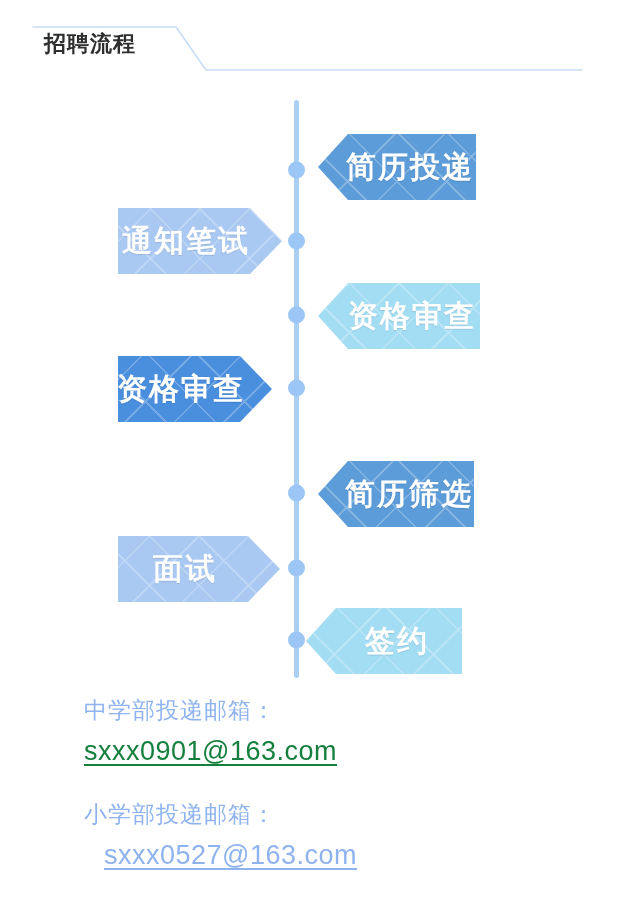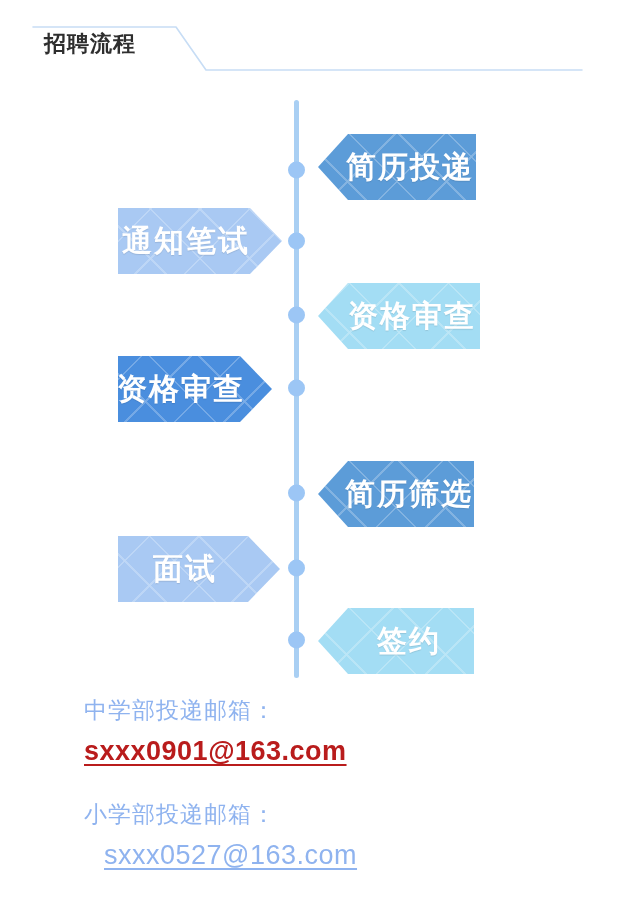--- a/index.html
+++ b/index.html
@@ -189,30 +189,30 @@
       <div class="step right" style="left: 318px; top: 461px; width: 156px;">
         <div class="step-body" style="background: rgb(92, 156, 216);"></div>
         <div class="step-tex"></div>
         <span class="step-label">简历筛选</span>
       </div>
       <div class="step left" style="left: 118px; top: 536px; width: 162px;">
         <div class="step-body" style="background: rgb(169, 201, 243);"></div>
         <div class="step-tex"></div>
         <span class="step-label">面试</span>
       </div>
-      <div class="step right" style="left: 318px; top: 608px; width: 156px; text-align: center;">
+      <div class="step right" style="left: 306px; top: 608px; width: 156px; text-align: center;">
         <div class="step-body" style="background: rgb(163, 221, 244);"></div>
         <div class="step-tex"></div>
         <span class="step-label">签约</span>
       </div>
     </div>
 </div>
 
 <div id="contacts">
     <div class="contact-block">
       <div class="contact-label" style="color: rgb(143, 179, 239);">中学部投递邮箱：</div>
-      <div><a class="contact-email" style="color: #b91c1c; font-weight: bold;">sxxx0901@163.com</a></div>
+      <div><a class="contact-email" style="color: #15803d;">sxxx0901@163.com</a></div>
     </div>
     <div class="contact-block">
       <div class="contact-label" style="color: rgb(143, 179, 239);">小学部投递邮箱：</div>
       <div><a class="contact-email" style="color: rgb(143, 179, 239); margin-left: 20px;">sxxx0527@163.com</a></div>
     </div>
   </div>
 
 </body></html>

